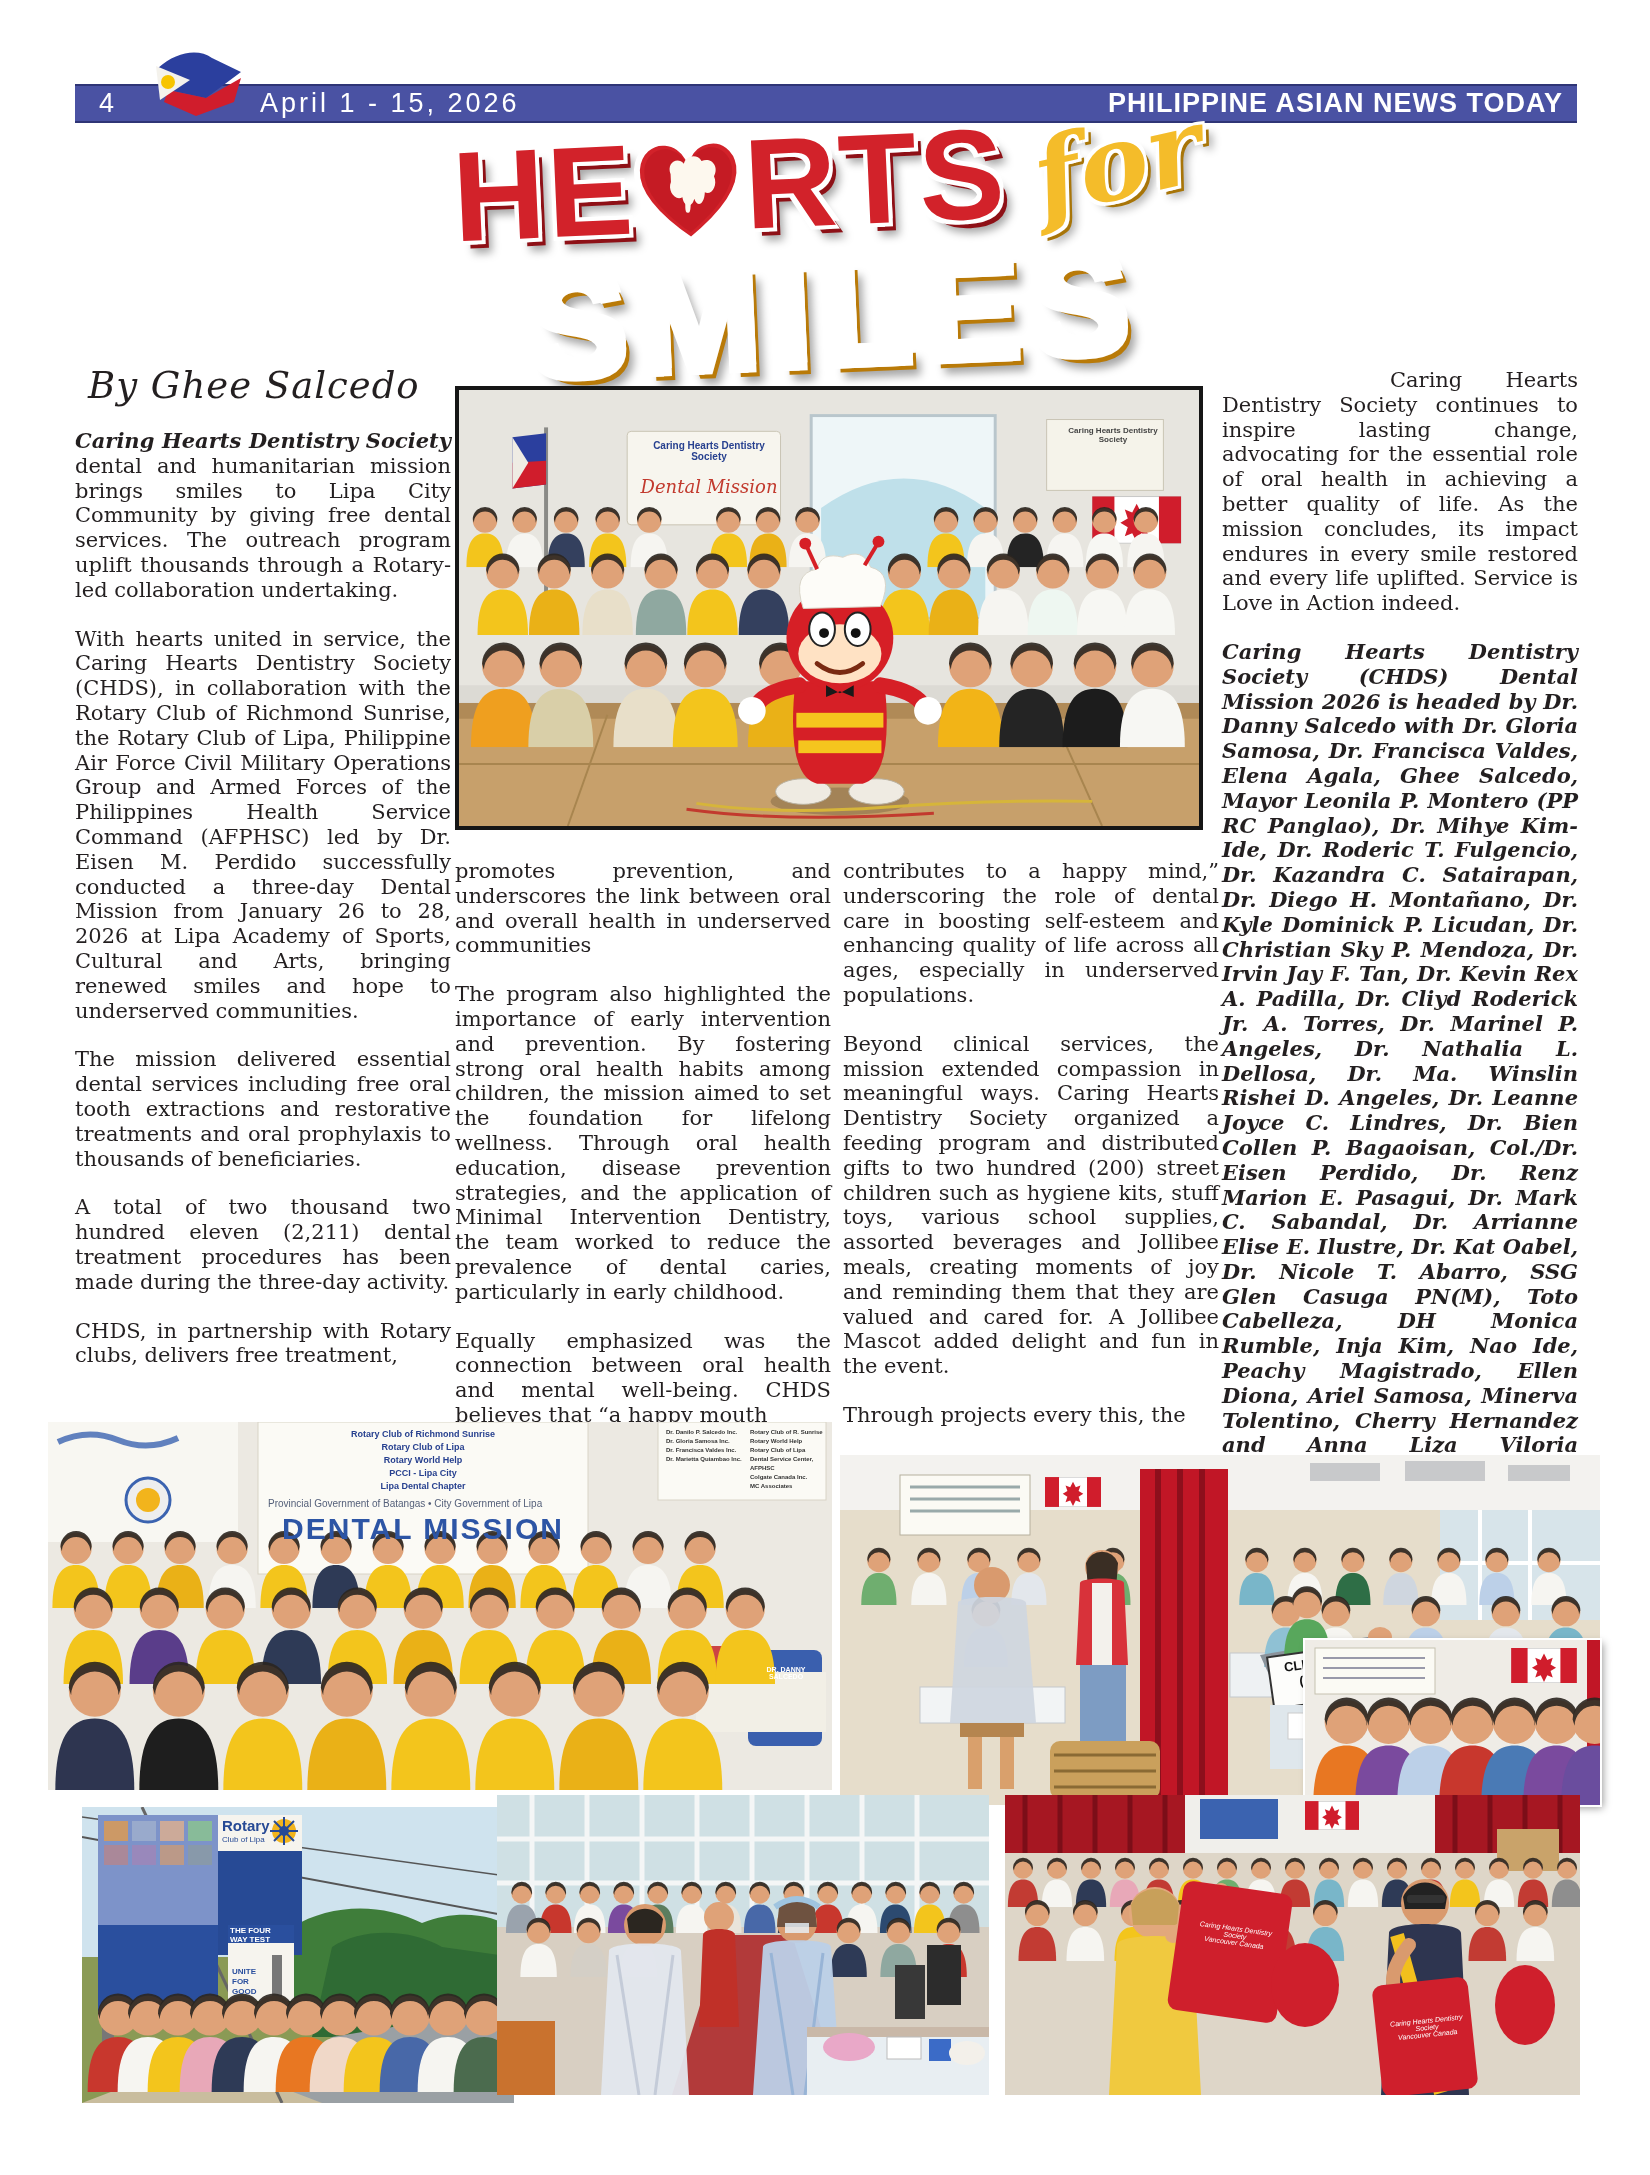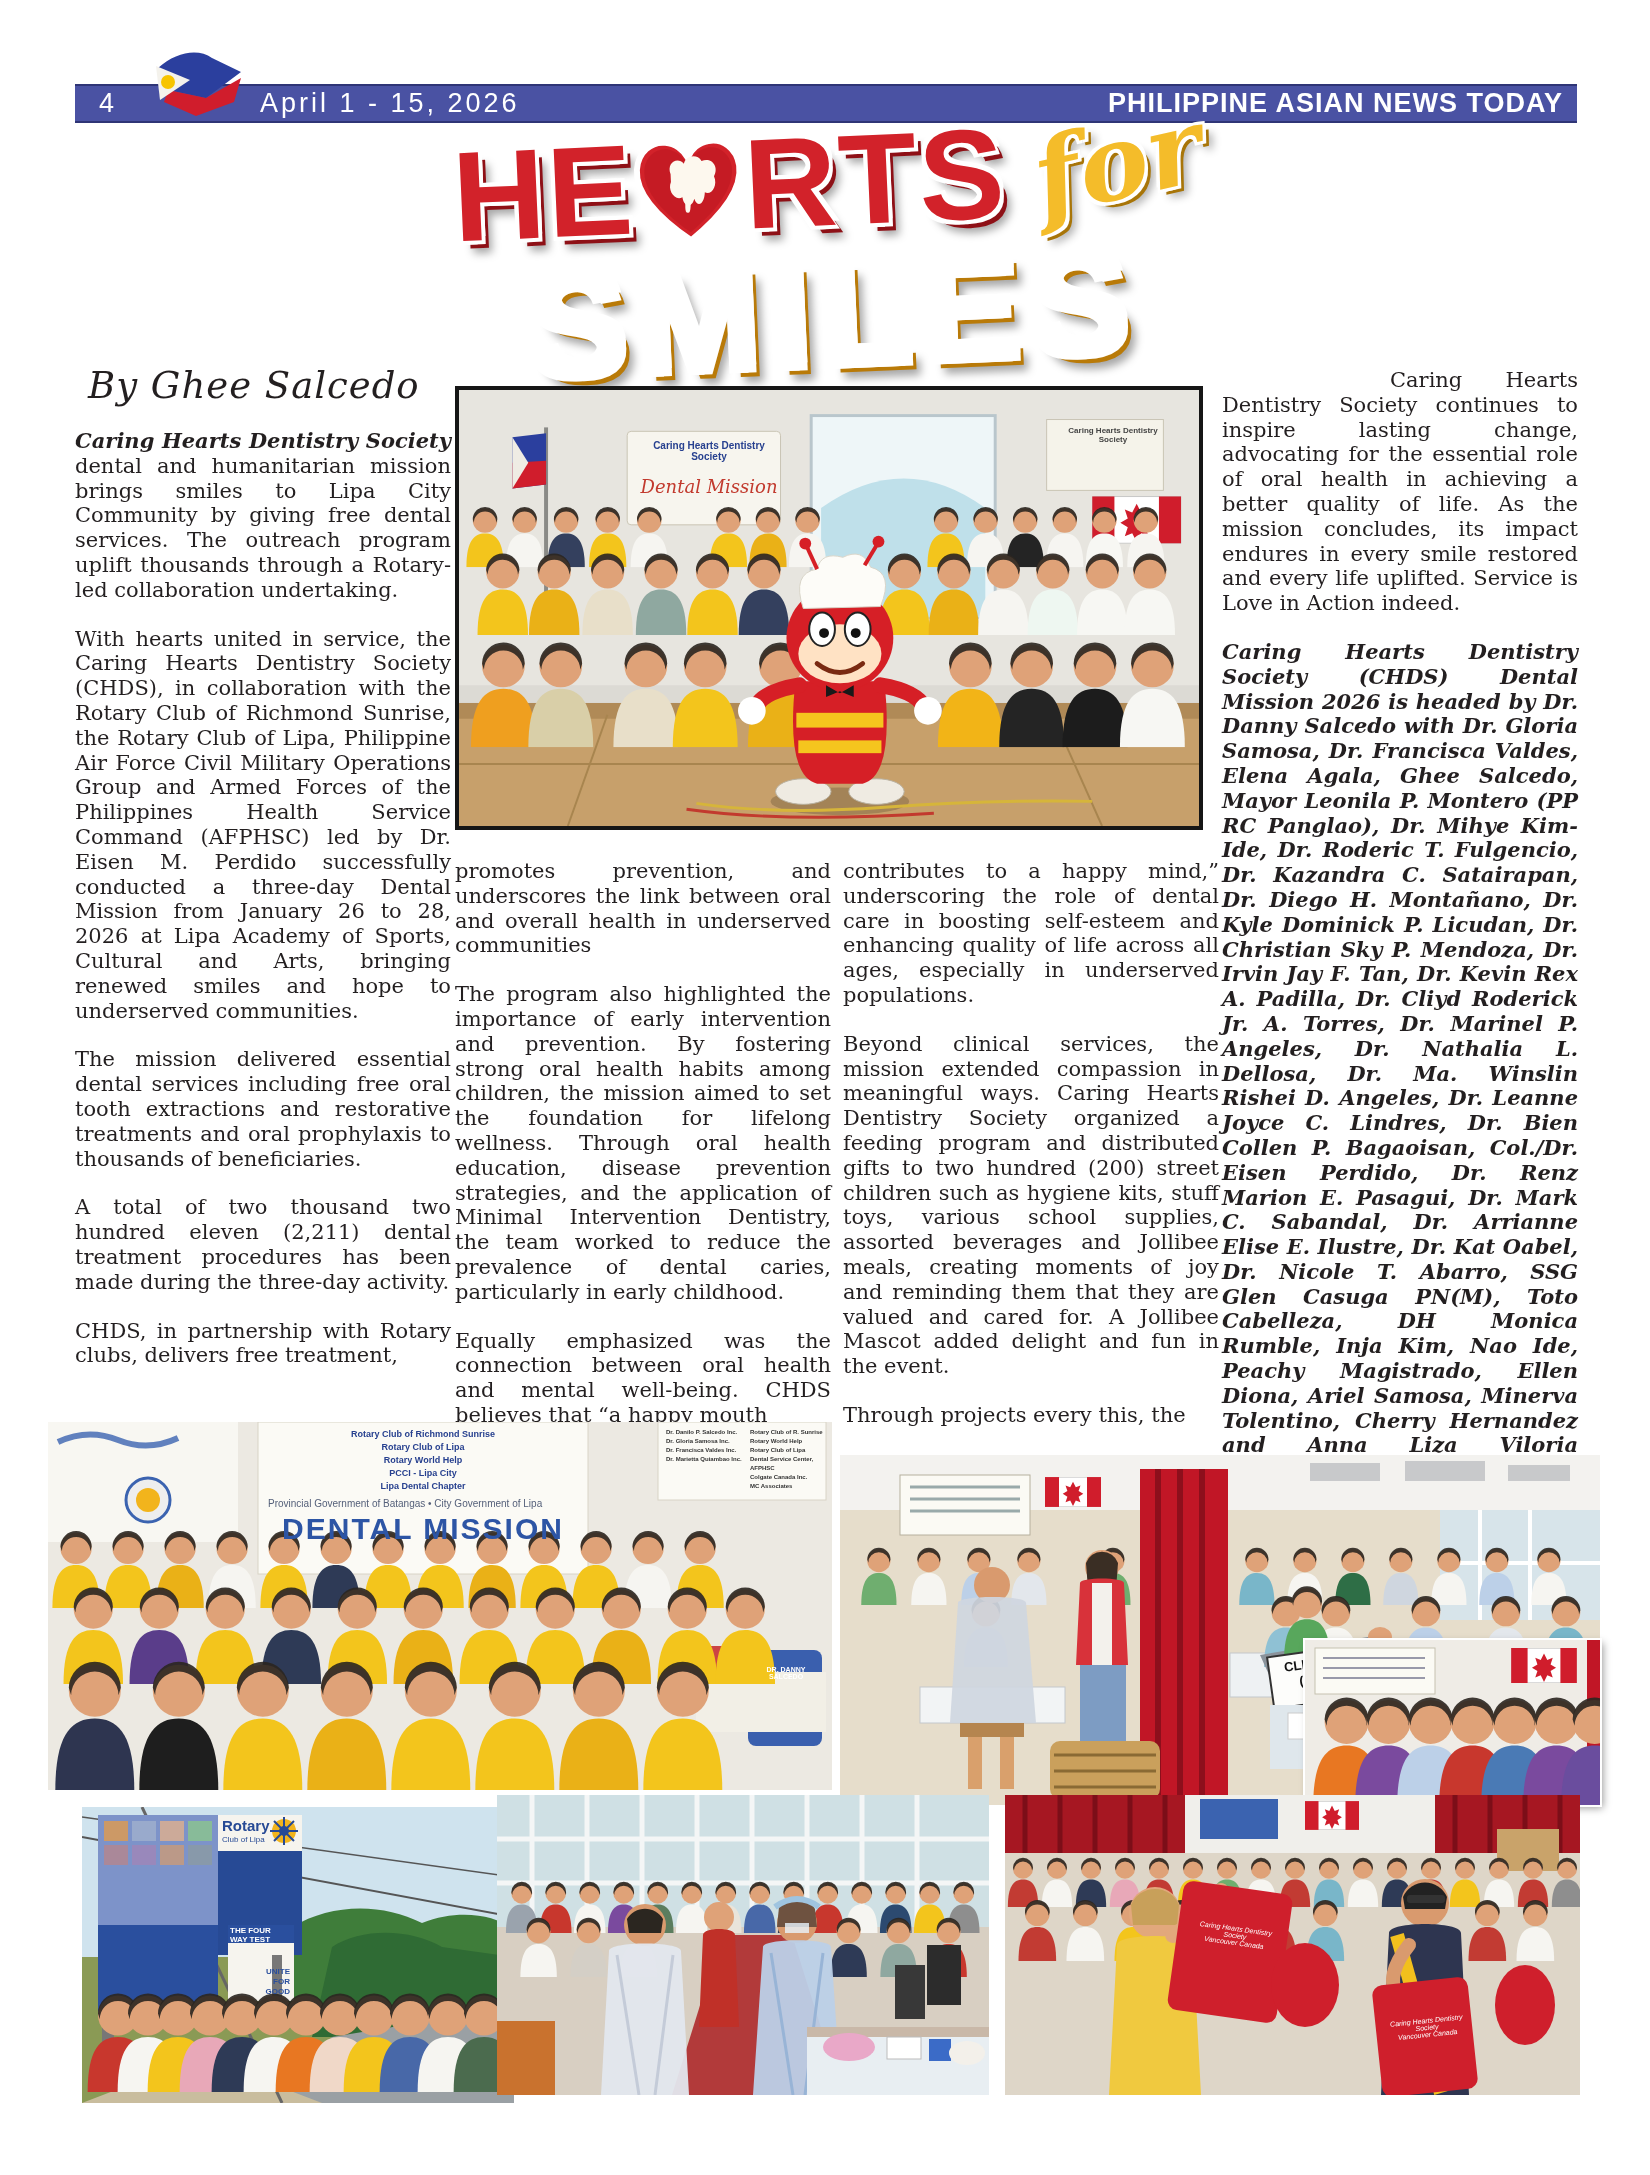--- a/index.html
+++ b/index.html
@@ -453,21 +453,21 @@
           <use href="#prs" xlink:href="#prs" x="256" y="185" width="72" height="100" style="color:#f3c51c"></use>
           <use href="#prs" xlink:href="#prs" x="292" y="185" width="72" height="100" style="color:#4868a8"></use>
           <use href="#prs" xlink:href="#prs" x="330" y="185" width="72" height="100" style="color:#f6f5f1"></use>
           <use href="#prs" xlink:href="#prs" x="366" y="185" width="72" height="100" style="color:#4b6b4e"></use>
         </g>
     </svg>
     <div class="ptxt" style="left:140px;top:10px;width:58px;font-size:15px;font-weight:700;color:#274a95;">Rotary</div>
     <div class="ptxt" style="left:140px;top:28px;width:58px;font-size:8px;color:#274a95;">Club of Lipa</div>
     <div class="ptxt" style="left:148px;top:119px;width:62px;font-size:8px;font-weight:700;color:#fff;line-height:9px;">THE FOUR
 WAY TEST</div>
-    <div class="ptxt" style="left:150px;top:160px;width:58px;font-size:8px;font-weight:700;color:#2a4f9e;line-height:10px;text-align:right;">UNITE
+    <div class="ptxt" style="left:150px;top:160px;width:58px;font-size:8px;font-weight:700;color:#2a4f9e;line-height:10px;text-align:left;">UNITE
 FOR
 GOOD</div>
   </div>
 
   <div class="photo" style="left:497px;top:1795px;width:492px;height:300px;">
     <svg viewBox="0 0 492 300" preserveAspectRatio="none">
       <rect width="492" height="300" fill="#d8cfc2"></rect>
       <rect width="492" height="132" fill="#cfe0e4"></rect>
       <g stroke="#f4f6f6" stroke-width="5">
         <line x1="35" y1="0" x2="35" y2="132"></line>

